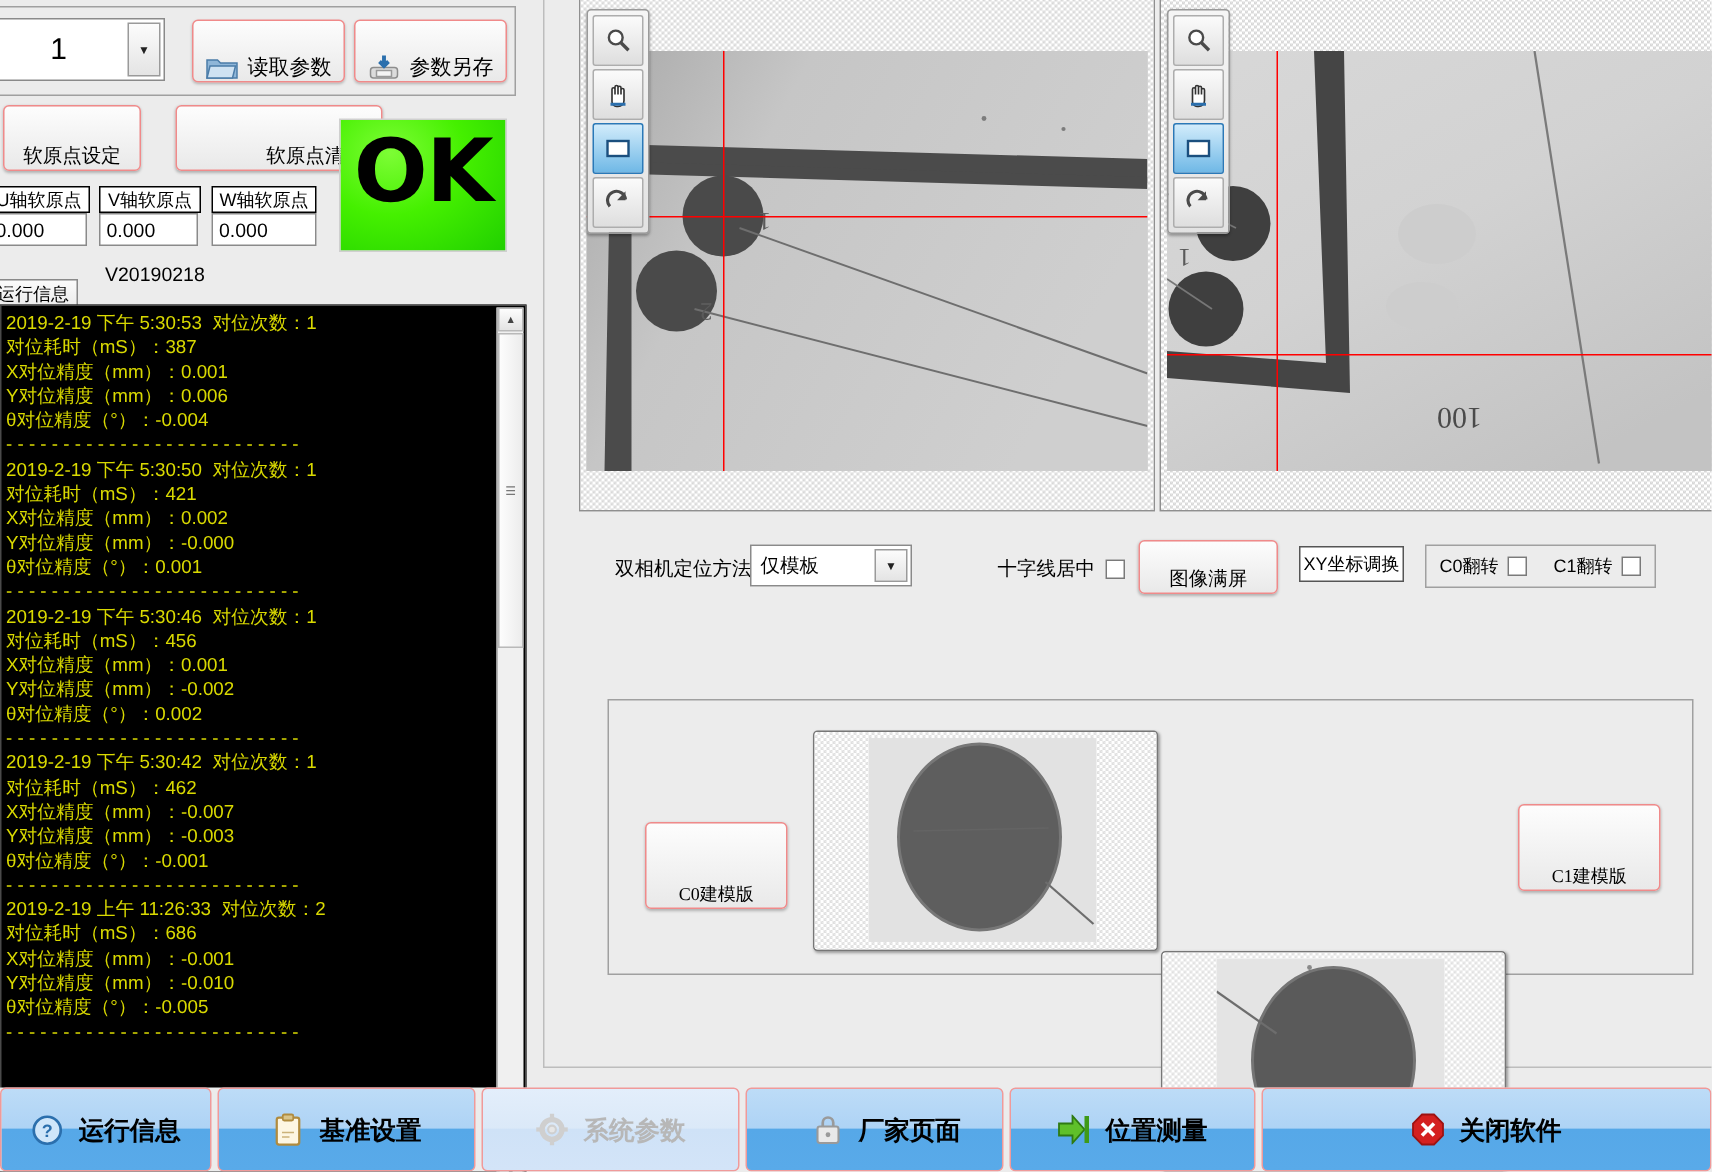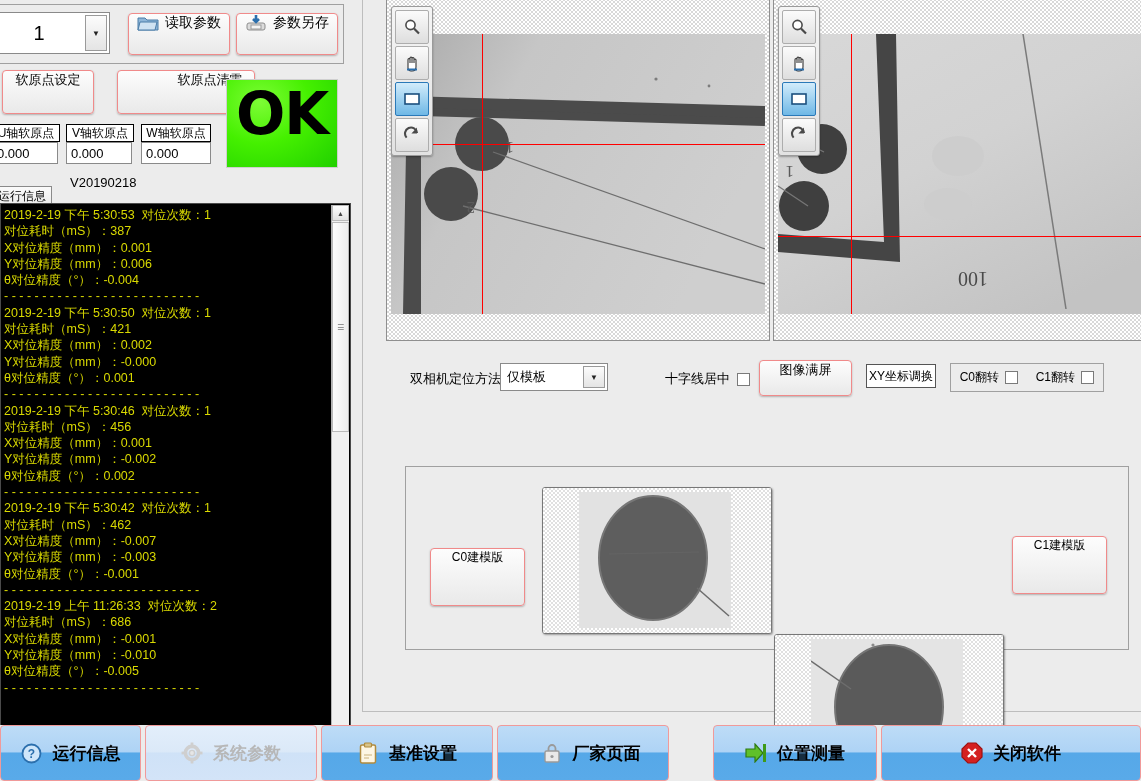--- a/index.html
+++ b/index.html
@@ -13,22 +13,22 @@
   .abs{position:absolute;}
 
   
   .group{
     border:1px solid #a0a0a0;background:#ececec;
   }
   .redbtn{
     background:linear-gradient(180deg,#fdfdfd 0%,#f3f3f3 50%,#e9e9e9 100%);
     border:1px solid #f08a8a;border-radius:4px;
     box-shadow:0 1px 2px rgba(0,0,0,.25);
-    display:flex;align-items:flex-start;justify-content:center;gap:6px;
-    cursor:pointer;color:#000;
+    display:flex;align-items:flex-end;justify-content:center;gap:6px;
+    cursor:pointer;color:#000;font-family:Liberation Serif, serif;
   }
   .field{
     background:#fff;border:1px solid #8a8a8a;
     font-size:13px;padding:2px 4px;box-sizing:border-box;
     display:flex;align-items:center;
   }
   .lbl-box{
     background:#fff;border:1px solid #000;
     font-size:12px;box-sizing:border-box;
     display:flex;align-items:center;justify-content:center;
@@ -453,61 +453,61 @@
     <span class="nav-ico">
       <svg width="21" height="21" viewBox="0 0 21 21">
           <circle cx="10.5" cy="10.5" r="9" fill="#cfe6fa" stroke="#2b6fad" stroke-width="1.8"></circle>
           <text x="10.5" y="15" font-size="12" font-weight="bold" fill="#2b6fad" text-anchor="middle" font-family="'Liberation Sans',sans-serif">?</text>
         </svg>
     </span>
     <span>运行信息</span>
   </div>
 
 
+  <div class="navbtn" style="flex:0 0 172px;">
+    <span class="nav-ico">
+      <svg width="20" height="22" viewBox="0 0 20 22">
+          <rect x="2.5" y="3" width="15" height="18" rx="1.5" fill="#fdf6e3" stroke="#b08b3e" stroke-width="1.5"></rect>
+          <rect x="6.5" y="1" width="7" height="4" rx="1" fill="#d9c48a" stroke="#b08b3e" stroke-width="1.2"></rect>
+          <line x1="6" y1="10" x2="14" y2="10" stroke="#c0a濃" stroke-width="1"></line>
+          <line x1="6" y1="13" x2="14" y2="13" stroke="#cbb27a" stroke-width="1"></line>
+          <line x1="6" y1="16" x2="11" y2="16" stroke="#cbb27a" stroke-width="1"></line>
+        </svg>
+    </span>
+    <span>基准设置</span>
+  </div>
+
   <div class="navbtn disabled" style="flex:0 0 172px;">
     <span class="nav-ico">
       <svg width="22" height="22" viewBox="0 0 22 22">
           <circle cx="11" cy="11" r="6.6" fill="none" stroke="#cfcfcf" stroke-width="3.6"></circle>
           <circle cx="11" cy="11" r="2.6" fill="#e6e6e6" stroke="#cfcfcf" stroke-width="1.4"></circle>
           <g fill="#cfcfcf">
             <rect x="9.6" y="0.5" width="2.8" height="4"></rect>
             <rect x="9.6" y="17.5" width="2.8" height="4"></rect>
             <rect x="0.5" y="9.6" width="4" height="2.8"></rect>
             <rect x="17.5" y="9.6" width="4" height="2.8"></rect>
           </g>
         </svg>
     </span>
     <span>系统参数</span>
   </div>
 
-  <div class="navbtn" style="flex:0 0 172px;">
-    <span class="nav-ico">
-      <svg width="20" height="22" viewBox="0 0 20 22">
-          <rect x="2.5" y="3" width="15" height="18" rx="1.5" fill="#fdf6e3" stroke="#b08b3e" stroke-width="1.5"></rect>
-          <rect x="6.5" y="1" width="7" height="4" rx="1" fill="#d9c48a" stroke="#b08b3e" stroke-width="1.2"></rect>
-          <line x1="6" y1="10" x2="14" y2="10" stroke="#c0a濃" stroke-width="1"></line>
-          <line x1="6" y1="13" x2="14" y2="13" stroke="#cbb27a" stroke-width="1"></line>
-          <line x1="6" y1="16" x2="11" y2="16" stroke="#cbb27a" stroke-width="1"></line>
-        </svg>
-    </span>
-    <span>基准设置</span>
-  </div>
-
   <div class="navbtn" style="flex:0 0 172px;padding-left:15px;">
     <span class="nav-ico">
       <svg width="20" height="22" viewBox="0 0 20 22">
           <rect x="3" y="9" width="14" height="11" rx="1.6" fill="#e9e9e9" stroke="#9a9a9a" stroke-width="1.4"></rect>
           <path d="M6.5 9V6.5a3.5 3.5 0 017 0V9" fill="none" stroke="#9a9a9a" stroke-width="1.8"></path>
           <circle cx="10" cy="14.5" r="1.6" fill="#9a9a9a"></circle>
         </svg>
     </span>
     <span>厂家页面</span>
   </div>
 
-  <div class="navbtn" style="flex:0 0 164px;margin-left:40px;">
+  <div class="navbtn" style="flex:0 0 164px;">
     <span class="nav-ico">
       <svg width="22" height="20" viewBox="0 0 22 20">
           <path d="M1 6h9V1l8 9-8 9v-5H1z" fill="#5fc02a" stroke="#2f7a12" stroke-width="1.2"></path>
           <rect x="18" y="1" width="3" height="18" fill="#3f9a18"></rect>
         </svg>
     </span>
     <span>位置测量</span>
   </div>
 
   <div class="navbtn" style="flex:1 1 auto;margin-right:0;">

